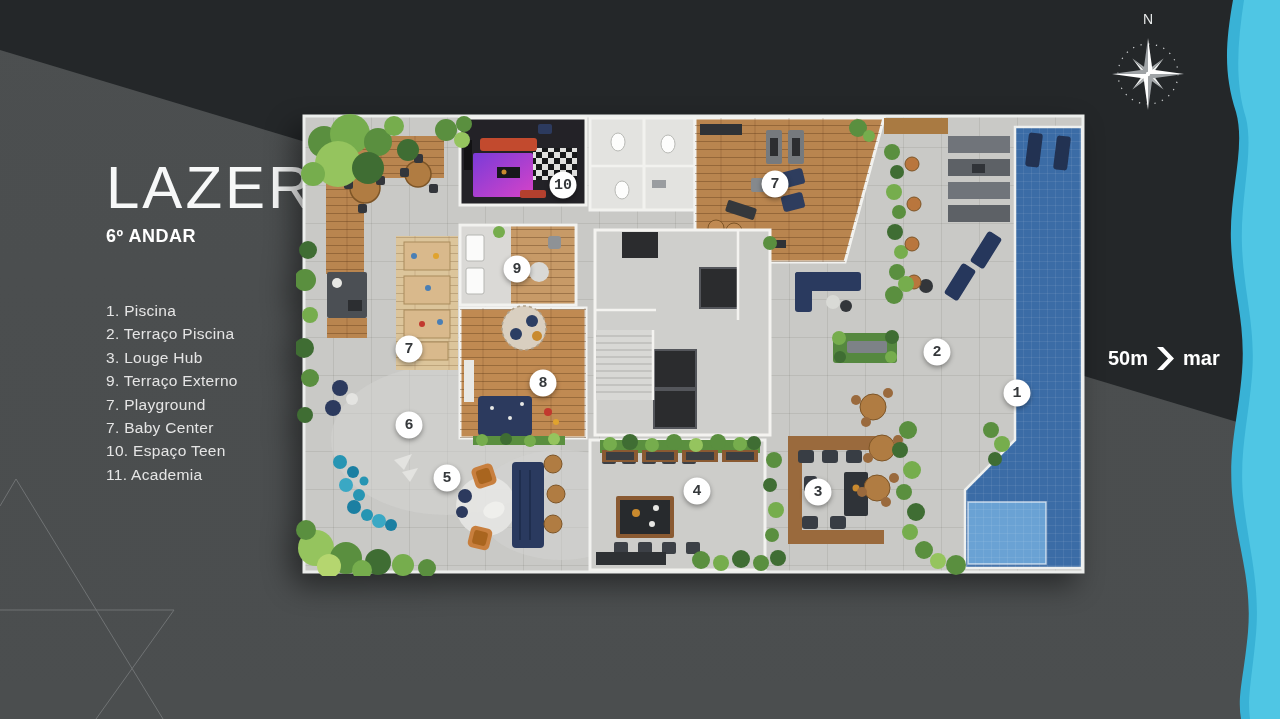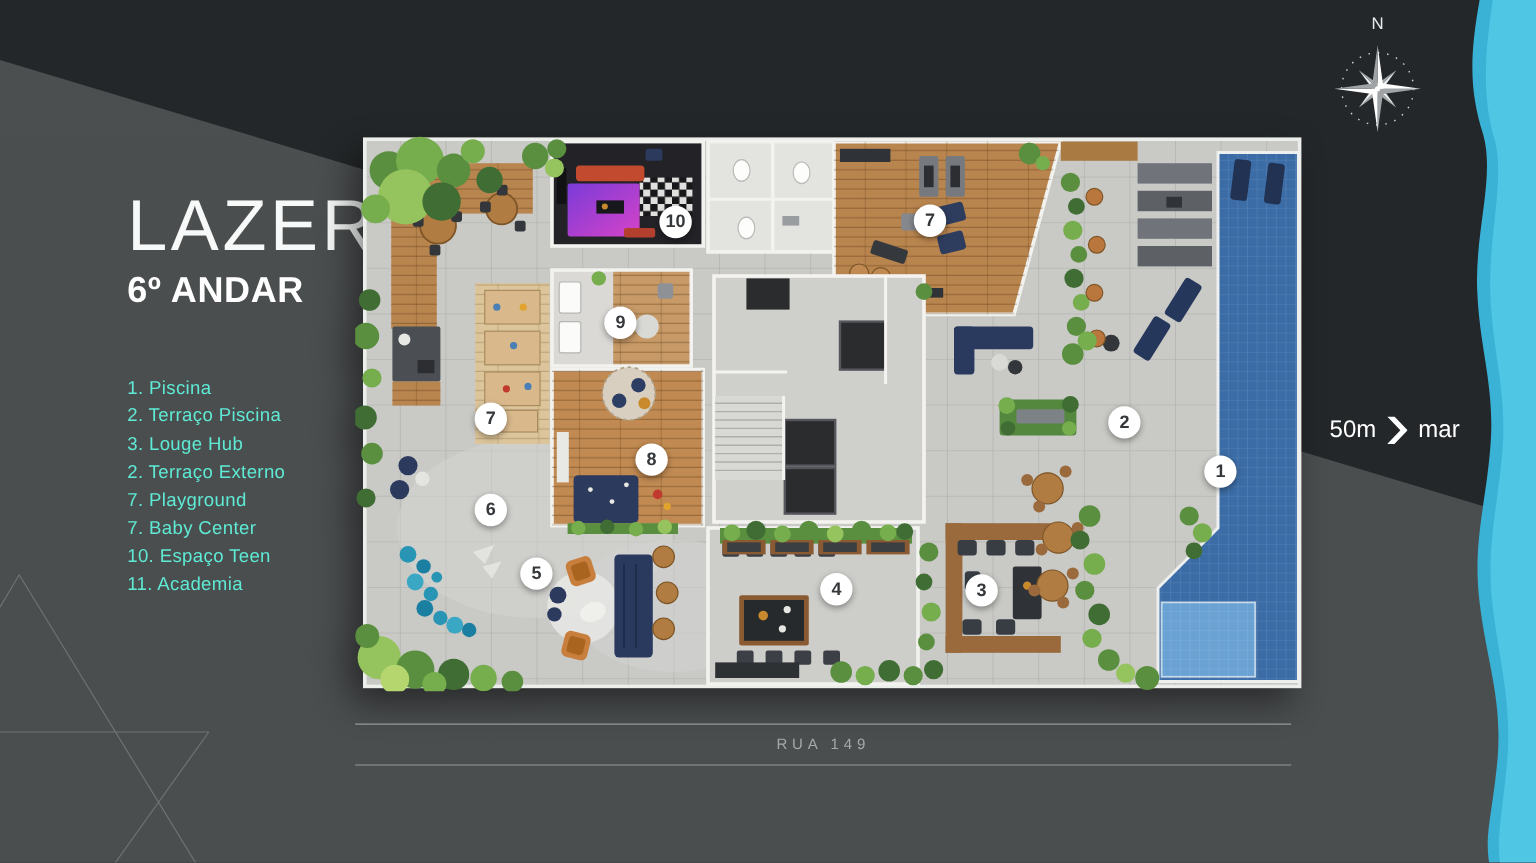--- a/index.html
+++ b/index.html
@@ -2,39 +2,39 @@
 <html><head>
 <meta charset="utf-8">
 <style>
   html,body{margin:0;padding:0;background:#2a2d2f;}
   .stage{position:relative;width:1280px;height:719px;overflow:hidden;
          background:#4b4e4f;font-family:"Liberation Sans",sans-serif;}
   .bg{position:absolute;left:0;top:0;width:1280px;height:719px;}
   
   .sidebar{position:absolute;left:106px;top:158px;width:200px;color:#fff;}
   .title{font-size:60px;font-weight:300;letter-spacing:3px;color:#f7f8f8;line-height:1.0;}
-  .subtitle{font-size:30px;font-weight:700;letter-spacing:.5px;color:#ffffff;margin-top:8px;}
+  .subtitle{font-size:18px;font-weight:700;letter-spacing:.5px;color:#ffffff;margin-top:8px;}
   .legend{list-style:none;margin:52px 0 0 0;padding:0;}
-  .legend li{font-size:15.5px;color:#5eead4;line-height:23.4px;letter-spacing:.3px;white-space:nowrap;}
+  .legend li{font-size:15.5px;color:#e5e5e5;line-height:23.4px;letter-spacing:.3px;white-space:nowrap;}
   
   .plan{position:absolute;left:296px;top:110px;width:792px;height:466px;}
   .plan > svg{filter:drop-shadow(-9px 12px 14px rgba(0,0,0,.45));}
   .marker{position:absolute;width:27px;height:27px;border-radius:50%;background:#ffffff;
           color:#35383b;font-weight:700;font-size:15px;display:flex;align-items:center;
           justify-content:center;transform:translate(-50%,-50%);
-          box-shadow:0 2px 5px rgba(0,0,0,.38);}
+          box-shadow:0 2px 5px rgba(0,0,0,.38);font-family:Liberation Mono, monospace;}
   
   .street{position:absolute;left:296px;top:603px;width:780px;height:33px;
           border-top:1px solid rgba(165,167,168,.85);border-bottom:1px solid rgba(165,167,168,.85);
           text-align:center;line-height:33px;font-size:12.5px;letter-spacing:4px;color:#a6a8a9;}
   
   .compass{position:absolute;left:1093px;top:8px;width:110px;height:122px;}
   
   .distance{position:absolute;left:1108px;top:341px;height:34px;display:flex;
-            align-items:center;gap:9px;color:#fff;font-weight:400;font-size:20px;}
+            align-items:center;gap:9px;color:#fff;font-weight:700;font-size:20px;}
   .sea{position:absolute;right:0;top:0;width:70px;height:719px;}
 </style>
 </head>
 <body>
 <div class="stage">
 
 <svg class="bg" viewBox="0 0 1280 719">
   <defs>
     <linearGradient id="bggray" x1="0" y1="0" x2="0" y2="1">
       <stop offset="0" stop-color="#53565720"></stop>
@@ -56,21 +56,21 @@
   <path fill="#4fc6e4" d="M1244,0 C1238,40 1234,80 1246,118 C1254,152 1240,198 1242,246 C1244,296 1256,326 1252,376 C1248,424 1238,456 1244,506 C1250,554 1260,586 1256,634 C1252,678 1247,698 1250,719 L1280,719 L1280,0 Z"></path>
 </svg>
 
 <div class="sidebar">
   <div class="title">LAZER</div>
   <div class="subtitle">6º ANDAR</div>
   <ul class="legend" id="legend">
         <li>1. Piscina</li>
         <li>2. Terraço Piscina</li>
         <li>3. Louge Hub</li>
-        <li>2. Terraço Externo</li>
+        <li>9. Terraço Externo</li>
         <li>7. Playground</li>
         <li>7. Baby Center</li>
         <li>10. Espaço Teen</li>
         <li>11. Academia</li>
       </ul>
 </div>
 
 <div class="plan">
 <svg width="792" height="466" viewBox="0 0 792 466">
   <defs>
@@ -488,23 +488,20 @@
         <div class="marker" title="Louge Hub" style="left: 151px; top: 368px;">5</div>
         <div class="marker" title="Terraço Externo" style="left: 113px; top: 315px;">6</div>
         <div class="marker" title="Playground" style="left: 113px; top: 239px;">7</div>
         <div class="marker" title="Espaço Kids" style="left: 247px; top: 273px;">8</div>
         <div class="marker" title="Baby Center" style="left: 221px; top: 159px;">9</div>
         <div class="marker" title="Espaço Teen" style="left: 267px; top: 75px;">10</div>
         <div class="marker" title="Academia" style="left: 479px; top: 74px;">7</div>
       </div>
 </div>
 
-<div class="street">
-  <span>RUA 149</span>
-</div>
 
 <svg class="compass" viewBox="0 0 110 122">
   <g transform="translate(55,66)">
     <circle r="30" fill="none" stroke="#dfe1e2" stroke-width="1.2" stroke-dasharray="1.3 6.55" opacity=".9"></circle>
     <g>
       <g transform="rotate(45)">
         <polygon points="0,-22 3.6,0 0,0" fill="#eceeee"></polygon>
             <polygon points="0,-22 -3.6,0 0,0" fill="#a7abad"></polygon>
         <polygon points="0,22 3.6,0 0,0" fill="#a7abad"></polygon>
             <polygon points="0,22 -3.6,0 0,0" fill="#eceeee"></polygon>

